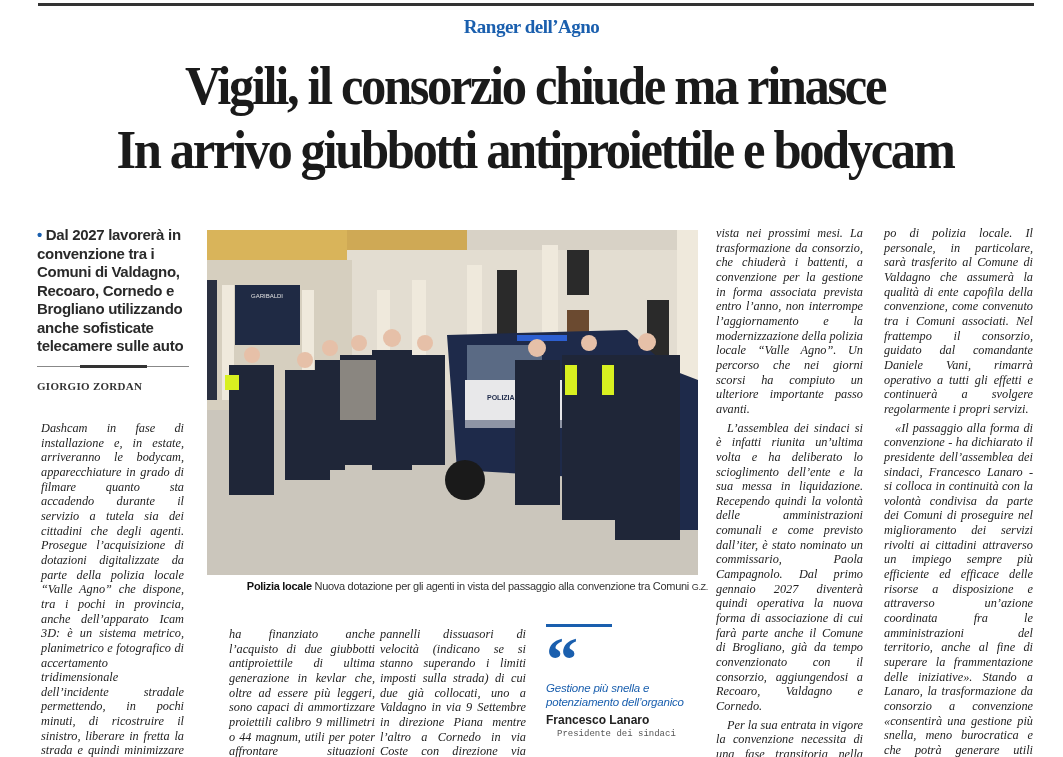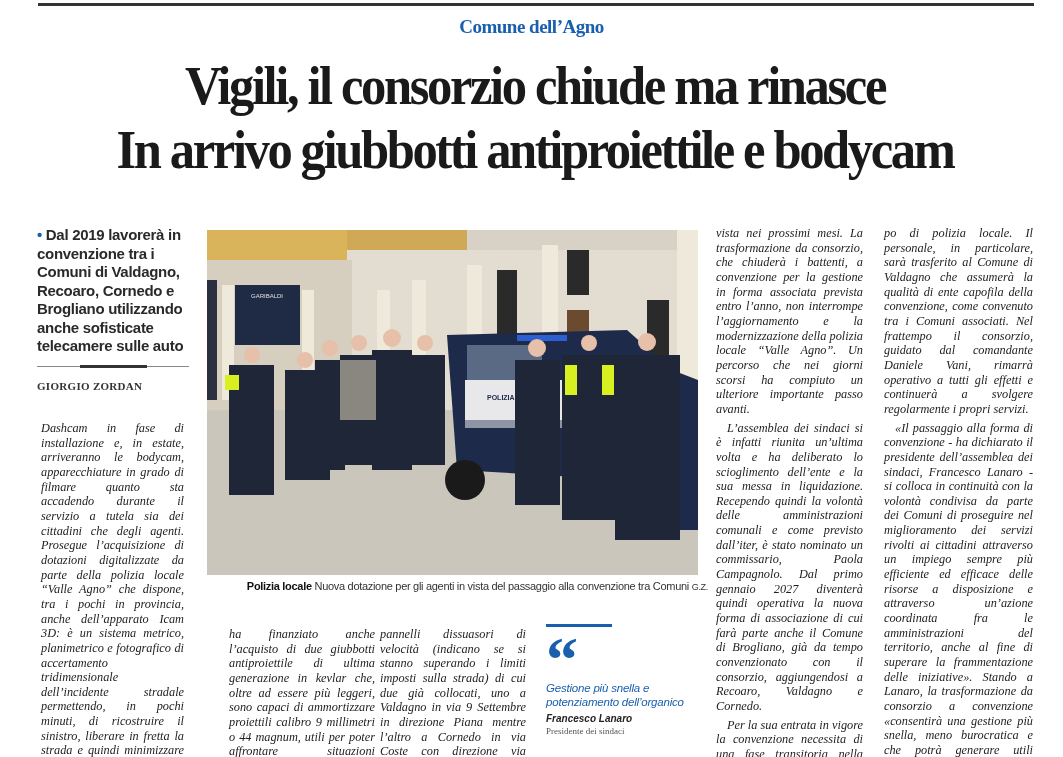--- a/index.html
+++ b/index.html
@@ -27,34 +27,34 @@
 
   .photo { position: absolute; left: 207px; top: 230px; width: 491px; height: 345px; overflow: hidden; background: #cfcac0; }
   .caption { position: absolute; left: 208px; top: 580px; width: 500px; font-family: "Liberation Sans", sans-serif; font-size: 11px; color: #333; letter-spacing: -0.3px; white-space: nowrap; text-align: right; }
   .caption b { color: #111; }
   .caption .credit { font-size: 9px; }
 
   .quote-box { position: absolute; left: 546px; top: 624px; width: 160px; }
   .quote-bar { width: 66px; height: 3px; background: #1a5fae; }
   .quote-mark { font-family: "Liberation Serif", serif; font-weight: bold; font-size: 64px; line-height: 50px; height: 34px; color: #1a5fae; margin-top: 8px; overflow: visible; }
   .quote-text { margin-top: 12px; font-family: "Liberation Sans", sans-serif; font-style: italic; font-size: 11.5px; line-height: 14px; color: #1a5fae; letter-spacing: -0.2px; }
-  .quote-author { margin-top: 4px; font-family: "Liberation Sans", sans-serif; font-weight: bold; font-size: 10px; color: #222; font-style: italic; }
-  .quote-role { margin-top: 2px; font-family: Liberation Serif, serif; font-size: 9px; color: #555; }
+  .quote-author { margin-top: 4px; font-family: "Liberation Sans", sans-serif; font-weight: bold; font-size: 12px; color: #222; }
+  .quote-role { margin-top: 2px; font-family: Liberation Mono, monospace; font-size: 9px; color: #555; margin-left: 11px; }
 </style>
 </head>
 <body>
 
 <div class="top-rule"></div>
-<div class="section-label">Comune dell’Agno</div>
+<div class="section-label">Ranger dell’Agno</div>
 <div class="headline l1">Vigili, il consorzio chiude ma rinasce</div>
 <div class="headline l2">In arrivo giubbotti antiproiettile e bodycam</div>
 
 <div class="summary">
   <span class="bullet">•</span>
-  <span>Dal 2019 lavorerà in convenzione tra i Comuni di Valdagno, Recoaro, Cornedo e Brogliano utilizzando anche sofisticate telecamere sulle auto</span>
+  <span>Dal 2027 lavorerà in convenzione tra i Comuni di Valdagno, Recoaro, Cornedo e Brogliano utilizzando anche sofisticate telecamere sulle auto</span>
 </div>
 <div class="byline-rule">
     <div class="thick"></div>
   </div>
 <div class="byline">GIORGIO ZORDAN</div>
 
 <div class="col col1">
   <p>Dashcam in fase di installazione e, in estate, arriveranno le bodycam, apparecchiature in grado di filmare quanto sta accadendo durante il servizio a tutela sia dei cittadini che degli agenti. Prosegue l’acquisizione di dotazioni digitalizzate da parte della polizia locale “Valle Agno” che dispone, tra i pochi in provincia, anche dell’apparato Icam 3D: è un sistema metrico, planimetrico e fotografico di accertamento tridimensionale dell’incidente stradale permettendo, in pochi minuti, di ricostruire il sinistro, liberare in fretta la strada e quindi minimizzare i disagi alla viabilità.</p>
   <p class="indent">Aumenta anche il parco macchine in uso agli agenti con l’arrivo di un pick-up Ford Ranger, acquisizione sostenuta grazie ad un bando della Regione che</p>
 </div>

